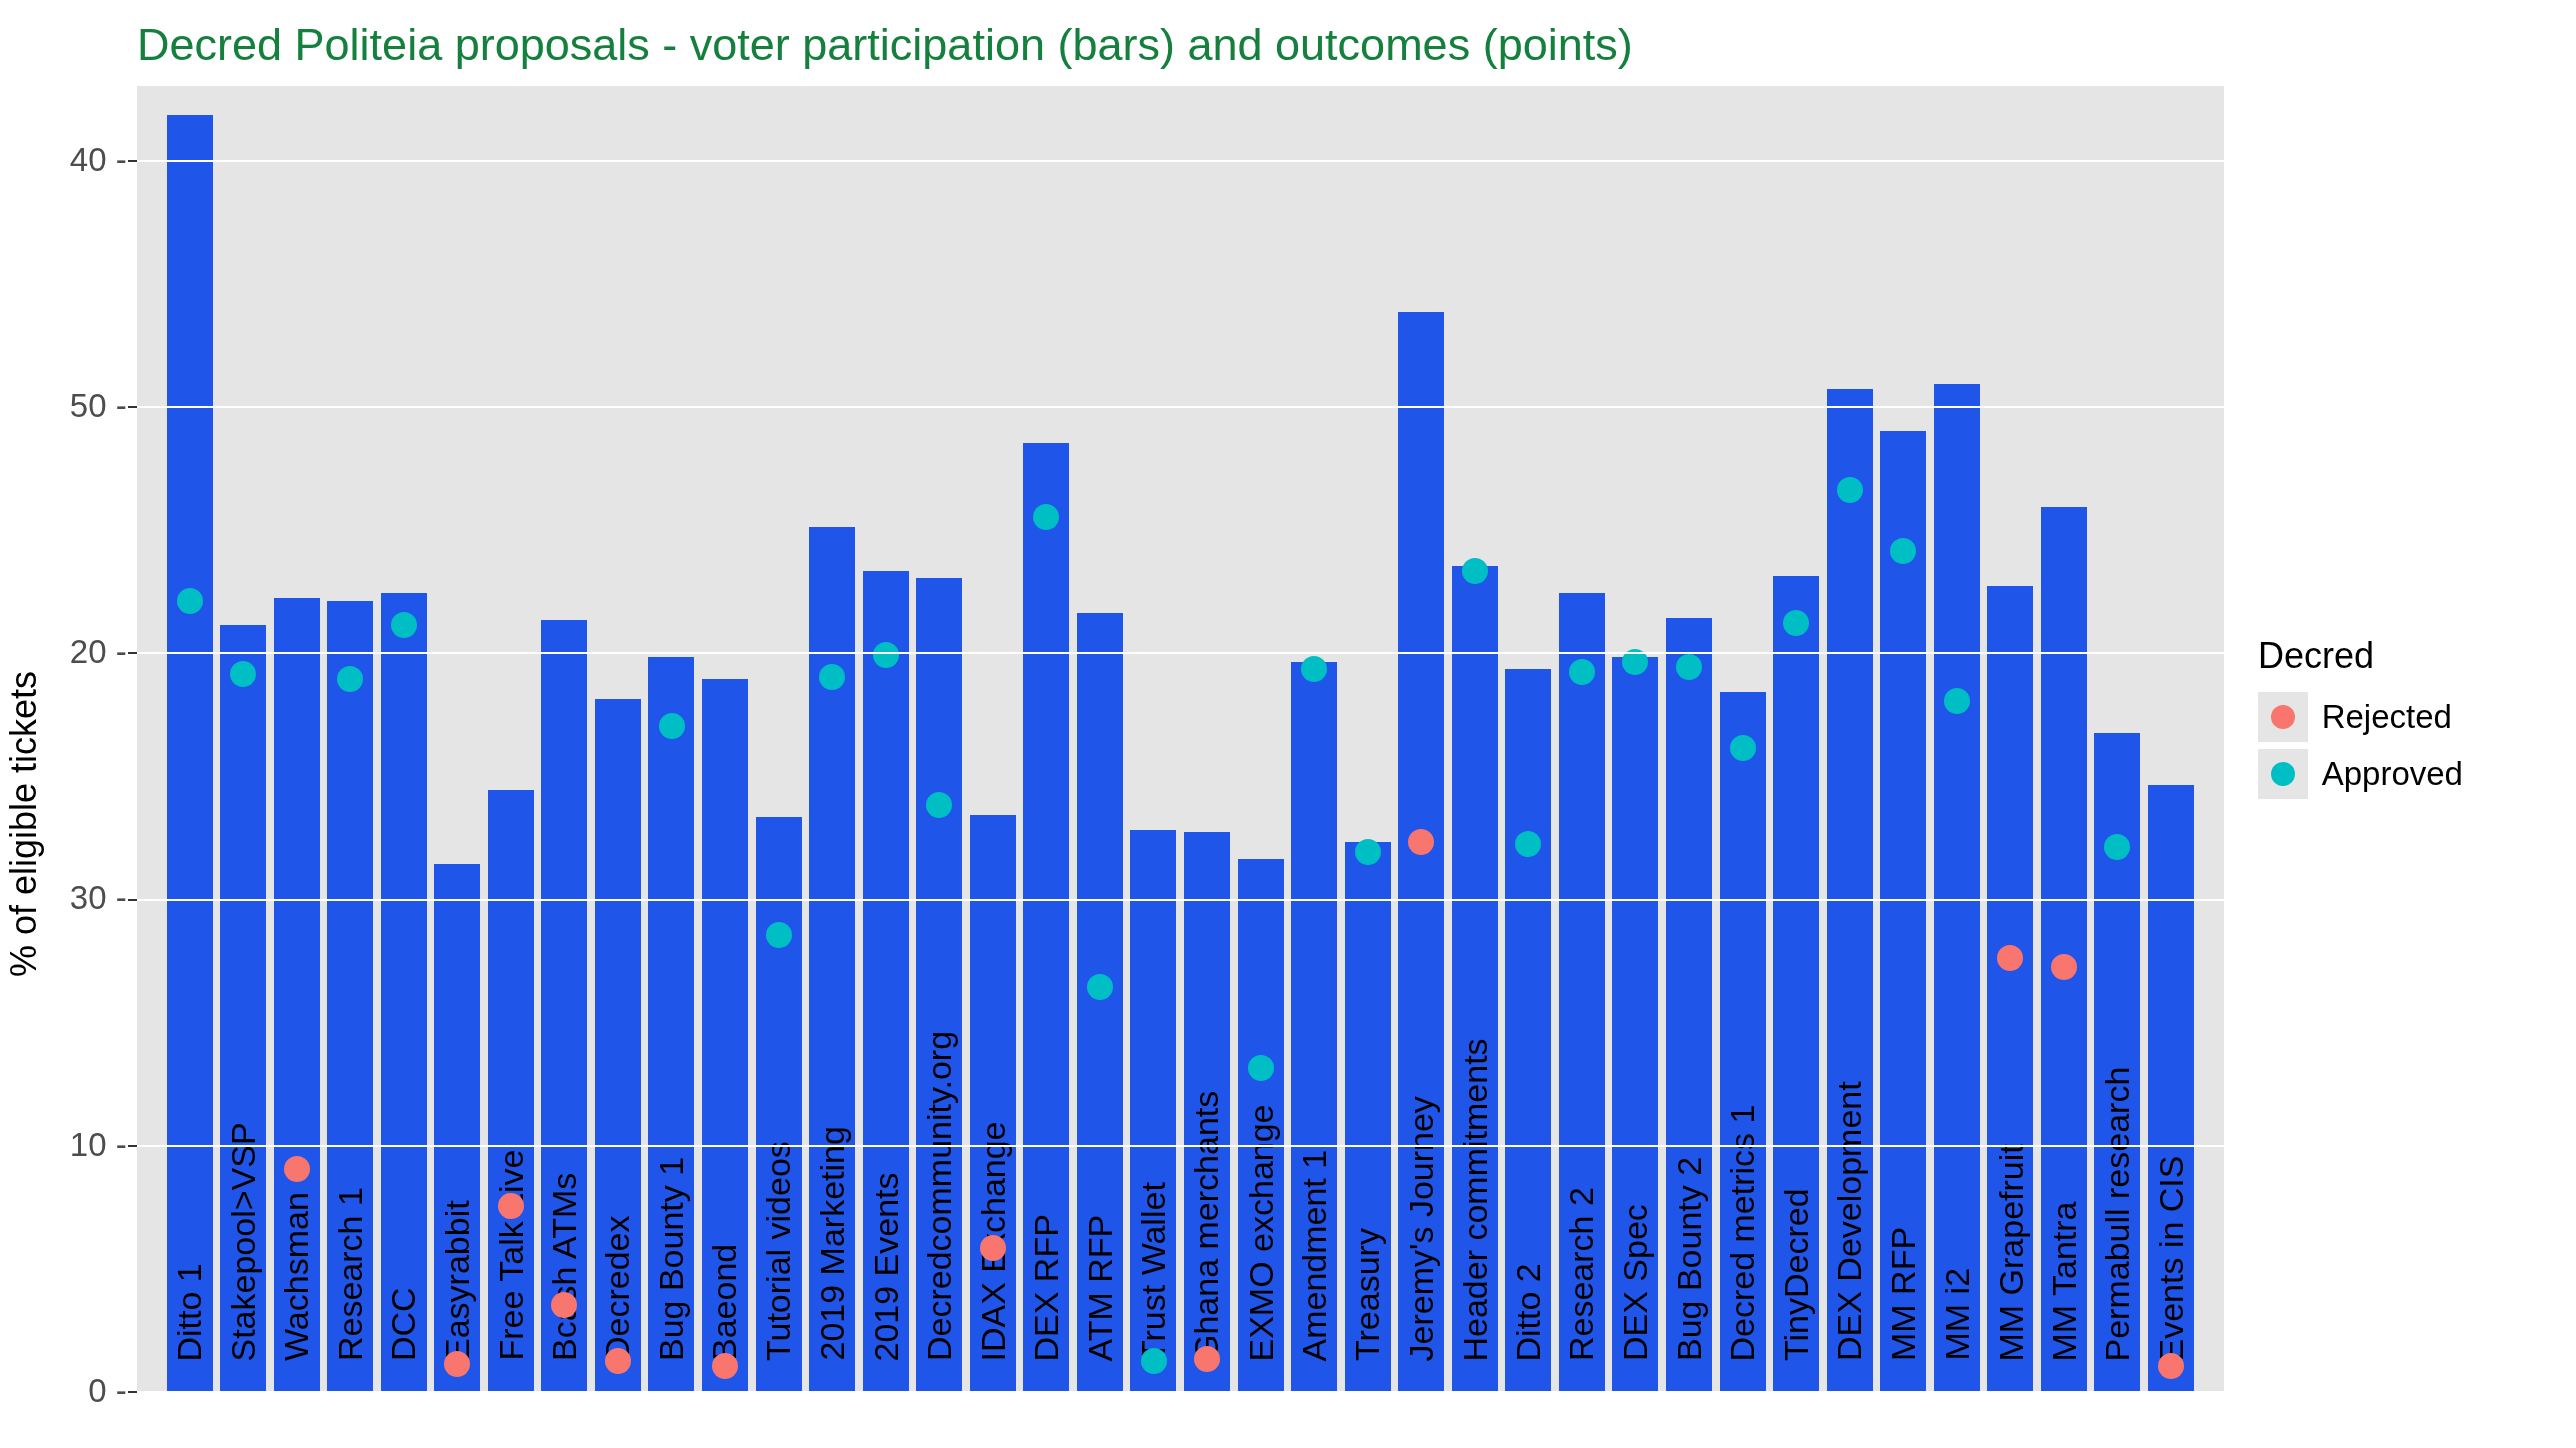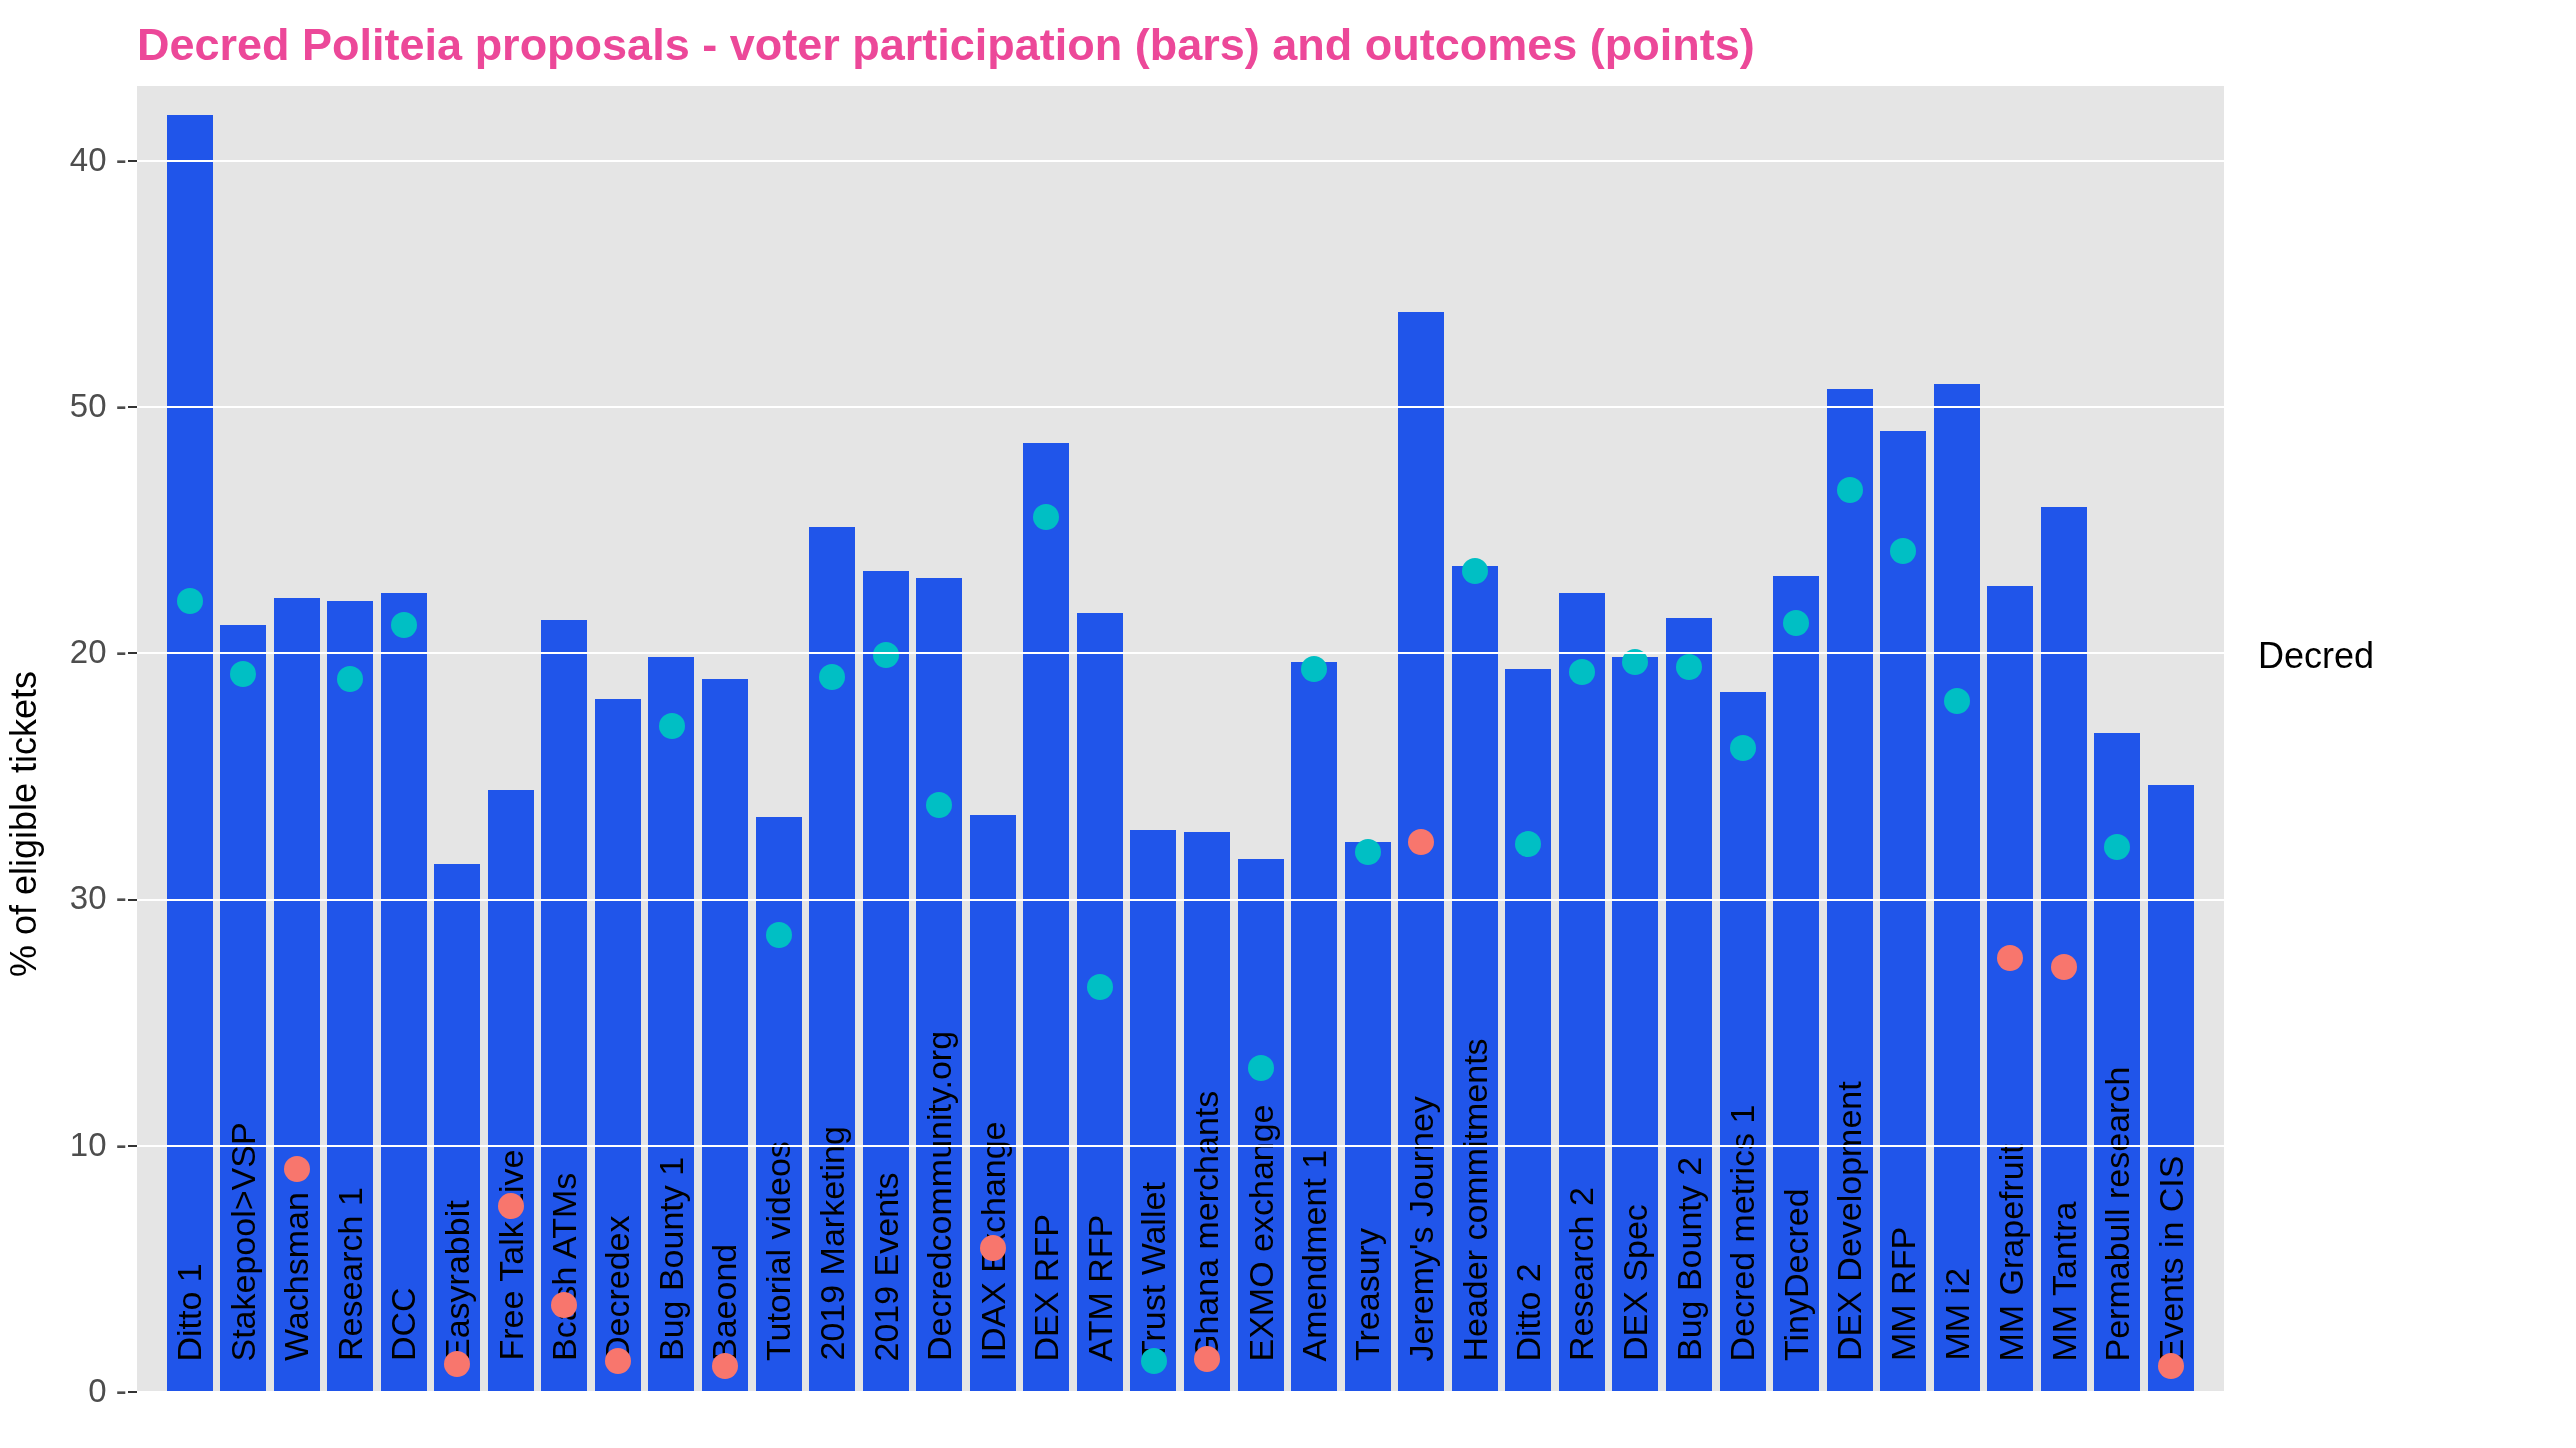--- a/index.html
+++ b/index.html
@@ -13,22 +13,22 @@
     width: 2576px;
     height: 1449px;
     position: relative;
     box-sizing: border-box;
   }
   .title {
     position: absolute;
     left: 137px;
     top: 19px;
     font-size: 45px;
-    font-weight: 700;
-    color: #ec4899;
+    font-weight: 400;
+    color: #15803d;
   }
   .plot-area {
     position: absolute;
     left: 137px;
     top: 86px;
     width: 2087px;
     height: 1305px;
     background: #e5e5e5;
     overflow: hidden;
     box-sizing: border-box;
@@ -284,16 +284,30 @@
       </div>
   <div class="grid-line" style="top: 1059px;"></div>
       <div class="grid-line" style="top: 813px;"></div>
       <div class="grid-line" style="top: 566px;"></div>
       <div class="grid-line" style="top: 320px;"></div>
       <div class="grid-line" style="top: 74px;"></div>
     </div>
 
   <div class="legend">
     <div class="legend-title">Decred</div>
+    <div id="legend-items">
+        <div class="legend-item">
+          <div class="legend-swatch">
+            <div class="legend-dot" style="background: rgb(248, 118, 109);"></div>
+          </div>
+          <div class="legend-label">Rejected</div>
+        </div>
+        <div class="legend-item">
+          <div class="legend-swatch">
+            <div class="legend-dot" style="background: rgb(0, 191, 196);"></div>
+          </div>
+          <div class="legend-label">Approved</div>
+        </div>
+      </div>
   </div>
 
 </div>
 
 
 </body></html>

